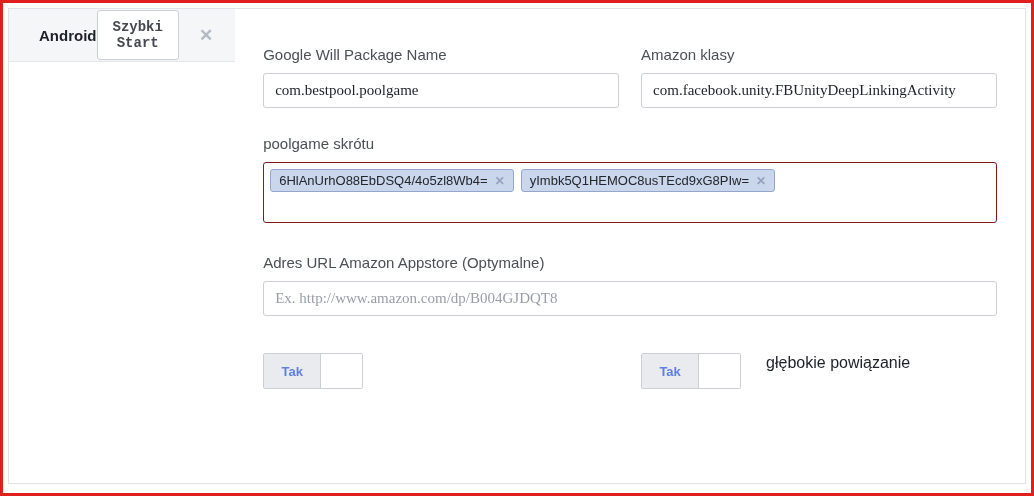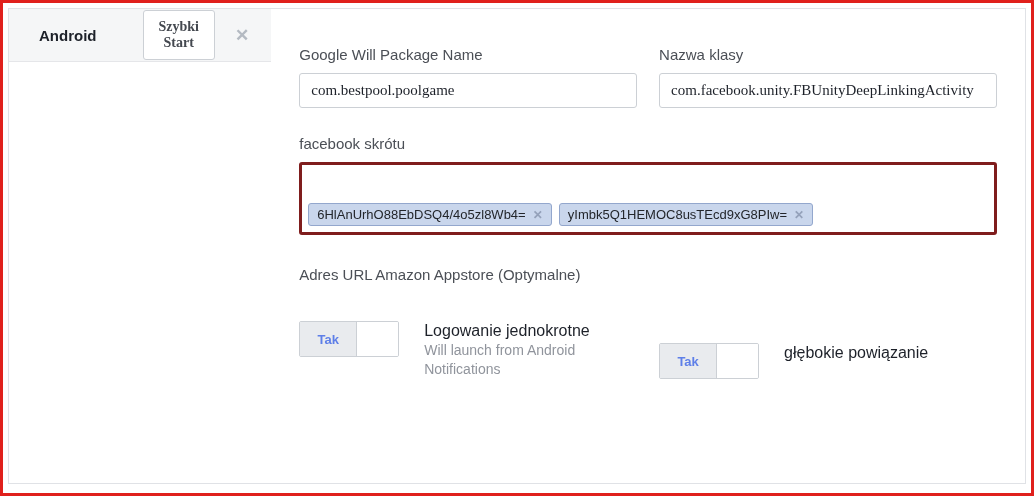--- a/index.html
+++ b/index.html
@@ -38,26 +38,25 @@
     font-size: 15px;
     font-weight: bold;
     color: #1d2129;
   }
   .header-spacer { flex: 1; }
   .quick-start-btn {
     background: #fff;
     border: 1px solid #ccd0d5;
     border-radius: 3px;
     padding: 8px 15px;
-    font-family: Liberation Serif, serif;
+    font-family: Liberation Mono, monospace;
     font-size: 14px;
     font-weight: bold;
     color: #44484f;
     cursor: pointer;
-    margin-left: 46px;
   }
   .close-x {
     margin-left: 20px;
     color: #b4bac2;
     font-size: 17px;
     font-weight: bold;
     line-height: 1;
     cursor: pointer;
   }
 
@@ -92,26 +91,26 @@
     background: #fff;
     outline: none;
   }
   .text-input::placeholder { color: #989ea7; }
 
   .section { margin-top: 27px; }
   .section-amazon { margin-top: 31px; }
 
   .keys-box {
     width: 100%;
-    height: 73px;
-    border: 3px solid #7f1d1d;
+    height: 61px;
+    border: 1px solid #7f1d1d;
     border-radius: 3px;
     padding: 6px;
     display: flex;
-    align-items: flex-end;
+    align-items: flex-start;
     gap: 7px;
     background: #fff;
     cursor: text;
   }
   .key-token {
     display: inline-flex;
     align-items: center;
     background: #c9d6ec;
     border: 1px solid #93a7cd;
     border-radius: 3px;
@@ -191,53 +190,50 @@
     </div>
 
     <div class="panel-body">
 
       <div class="row-2col">
         <div class="col">
           <label class="field-label">Google Will Package Name</label>
           <input class="text-input" type="text" value="com.bestpool.poolgame" style="">
         </div>
         <div class="col">
-          <label class="field-label">Nazwa klasy</label>
+          <label class="field-label">Amazon klasy</label>
           <input class="text-input" type="text" value="com.facebook.unity.FBUnityDeepLinkingActivity" style="">
         </div>
       </div>
 
       <div class="section">
-        <label class="field-label">facebook skrótu</label>
+        <label class="field-label">poolgame skrótu</label>
         <div class="keys-box">
           <span class="key-token">
             <span>6HlAnUrhO88EbDSQ4/4o5zl8Wb4=</span>
             <span class="token-remove">✕</span>
           </span>
           <span class="key-token">
             <span>yImbk5Q1HEMOC8usTEcd9xG8PIw=</span>
             <span class="token-remove">✕</span>
           </span>
         </div>
       </div>
 
       <div class="section section-amazon">
         <label class="field-label">Adres URL Amazon Appstore (Optymalne)</label>
+        <input class="text-input" type="text" placeholder="Ex. http://www.amazon.com/dp/B004GJDQT8" style="">
       </div>
 
       <div class="toggle-row">
 
         <div class="toggle-group">
           <div class="toggle">
             <div class="toggle-on">Tak</div>
             <div class="toggle-off"></div>
-          </div>
-          <div class="toggle-labels">
-            <div class="toggle-title">Logowanie jednokrotne</div>
-            <div class="toggle-subtitle">Will launch from Android Notifications</div>
           </div>
         </div>
 
         <div class="toggle-group">
           <div class="toggle">
             <div class="toggle-on">Tak</div>
             <div class="toggle-off"></div>
           </div>
           <div class="toggle-labels">
             <div class="toggle-title">głębokie powiązanie</div>

